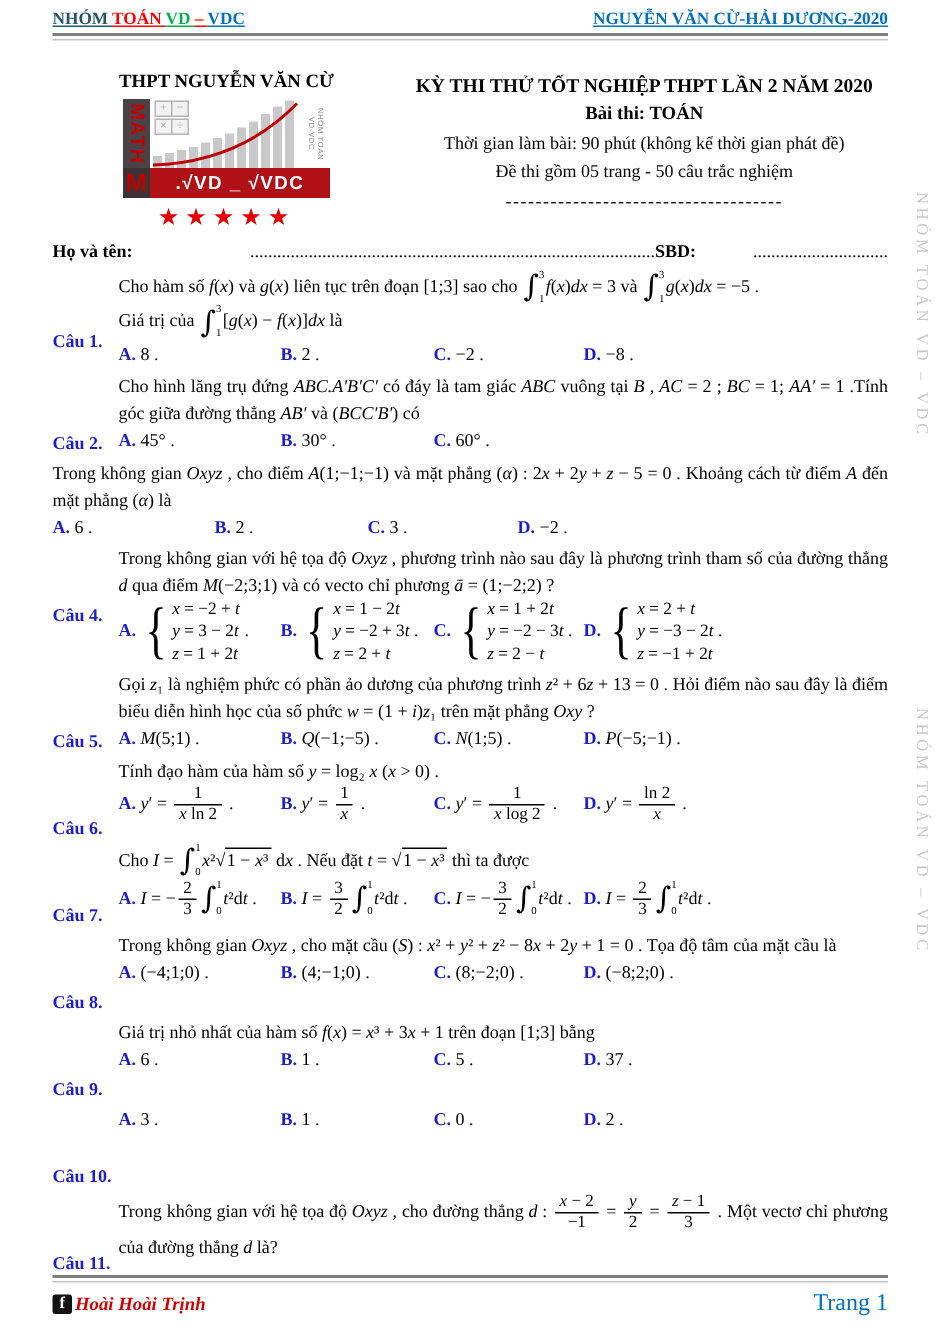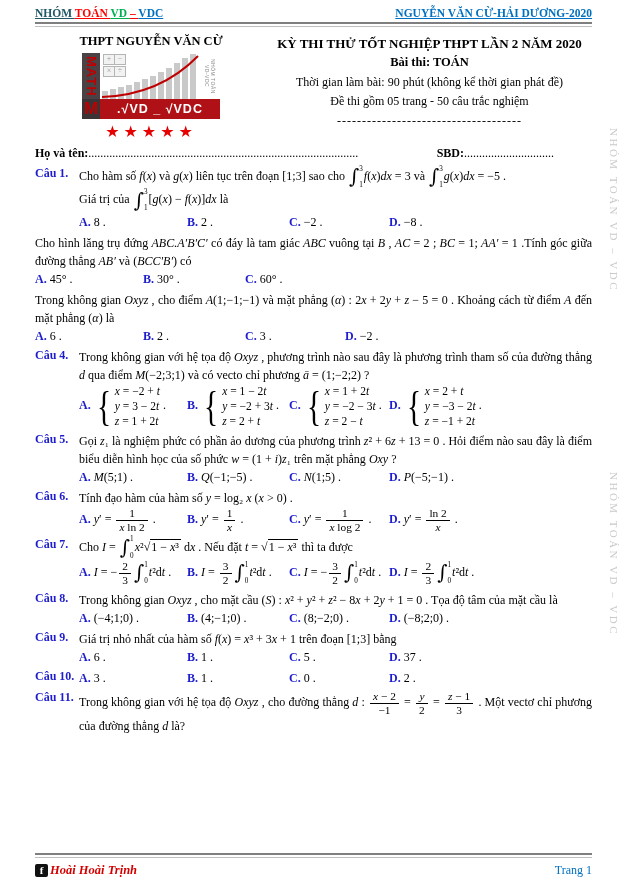--- a/index.html
+++ b/index.html
@@ -8,21 +8,21 @@
   .inner{margin:0 34px 0 35px;}
 
   
   .top-row{display:flex;justify-content:space-between;padding-top:7px;
            font-weight:bold;font-size:11.5px;}
   .top-left span{text-decoration:underline;}
   .top-right{color:#0070C0;text-decoration:underline;}
   .dbl-rule{height:2px;border-top:2px solid #7f7f7f;border-bottom:1px solid #bfbfbf;margin-top:3px;}
 
   
-  .head-main{display:flex;margin-top:7px;}
+  .head-main{display:flex;margin-top:20px;}
   .head-left{width:232px;text-align:center;flex:none;}
   .school{font-weight:bold;font-size:12.5px;}
   .head-right{flex:1;text-align:center;}
   .exam-title{font-weight:bold;font-size:13px;margin-top:2px;}
   .exam-subject{font-weight:bold;font-size:12.5px;margin-top:3px;}
   .exam-time{margin-top:5px;}
   .exam-pages{margin-top:4px;}
   .dashes{margin-top:5px;letter-spacing:1px;}
 
   
@@ -42,29 +42,29 @@
              text-align:center;font-family:"Liberation Sans",sans-serif;letter-spacing:0.5px;}
   .logo-banner{display:flex;height:20px;}
   .logo-m{width:18px;background:#3a3436;color:#c00000;font-weight:bold;font-size:17px;
           line-height:20px;text-align:center;font-family:"Liberation Sans",sans-serif;}
   .banner-text{flex:1;background:#b01116;color:#fff;font-weight:bold;font-size:12.5px;
                line-height:20px;text-align:center;font-family:"Liberation Sans",sans-serif;
                letter-spacing:1px;}
   .stars{color:#e60000;font-size:16px;letter-spacing:4px;margin-top:3px;text-align:center;}
 
   
-  .name-row{display:flex;margin-top:5px;white-space:nowrap;overflow:hidden;}
+  .name-row{display:flex;margin-top:5px;white-space:nowrap;overflow:hidden;text-align:right;}
   .name-label,.sbd-label{font-weight:bold;flex:none;}
   .dots1{flex:1;overflow:hidden;}
   .dots2{width:128px;overflow:hidden;flex:none;}
 
   
   .questions{margin-top:5px;}
   .question{display:flex;margin-bottom:3px;}
-  .q-label{width:44px;flex:none;color:#1d1dcc;font-weight:bold;}
+  .q-label{width:44px;flex:none;color:#1d1dcc;font-weight:bold;margin-top:40px;}
   .q-body{flex:1;min-width:0;}
   .q-text{text-align:justify;line-height:1.5;}
   .q-options{display:grid;grid-template-columns:108px 102px 100px 1fr;line-height:1.5;
              align-items:start;}
   .opt{white-space:nowrap;}
   .opt-letter{color:#1d1dcc;font-weight:bold;}
 
   
   i{font-style:italic;}
   .frac{display:inline-flex;flex-direction:column;vertical-align:middle;text-align:center;
@@ -90,21 +90,21 @@
 
   
   .footer{position:absolute;left:35px;right:34px;bottom:10px;}
   .f-rule{height:2px;border-top:2px solid #7f7f7f;border-bottom:1px solid #bfbfbf;margin-bottom:5px;}
   .f-row{display:flex;justify-content:space-between;align-items:center;}
   .f-left{display:flex;align-items:center;}
   .fb{display:inline-block;width:13px;height:13px;background:#111;color:#fff;font-weight:bold;
       text-align:center;line-height:13px;font-size:11px;border-radius:2px;margin-right:2px;
       font-family:"Liberation Serif",serif;}
   .author{color:#d40000;font-weight:bold;font-style:italic;font-size:12.5px;}
-  .pageno{color:#0070C0;font-size:12px;}
+  .pageno{color:#0070C0;font-size:16px;}
 </style>
 </head>
 <body>
 
 <div class="page">
 
   <div class="inner">
     <div class="top-row">
       <div class="top-left"><span style="color: rgb(33, 88, 104);">NHÓM </span><span style="color: rgb(255, 0, 0);">TOÁN </span><span style="color: rgb(0, 176, 80);">VD </span><span style="color: rgb(255, 0, 0);">– </span><span style="color: rgb(0, 112, 192);">VDC</span></div>
       <div class="top-right">NGUYỄN VĂN CỪ-HẢI DƯƠNG-2020</div>
@@ -195,20 +195,21 @@
       <div class="q-options">
               <div class="opt"><span class="opt-letter">A.</span> 8 .</div>
               <div class="opt"><span class="opt-letter">B.</span> 2 .</div>
               <div class="opt"><span class="opt-letter">C.</span> −2 .</div>
               <div class="opt"><span class="opt-letter">D.</span> −8 .</div>
             </div>
     </div>
   </div>
 
   <div class="question">
+    <div class="q-label">Câu 2.</div>
     <div class="q-body">
       <div class="q-text">Cho hình lăng trụ đứng <i>ABC.A′B′C′</i> có đáy là tam giác <i>ABC</i> vuông tại <i>B</i> , <i>AC</i> = 2 ; <i>BC</i> = 1; <i>AA′</i> = 1 .Tính góc giữa đường thẳng <i>AB′</i> và (<i>BCC′B′</i>) có</div>
       <div class="q-options">
               <div class="opt"><span class="opt-letter">A.</span> 45° .</div>
               <div class="opt"><span class="opt-letter">B.</span> 30° .</div>
               <div class="opt"><span class="opt-letter">C.</span> 60° .</div>
             </div>
     </div>
   </div>
 

